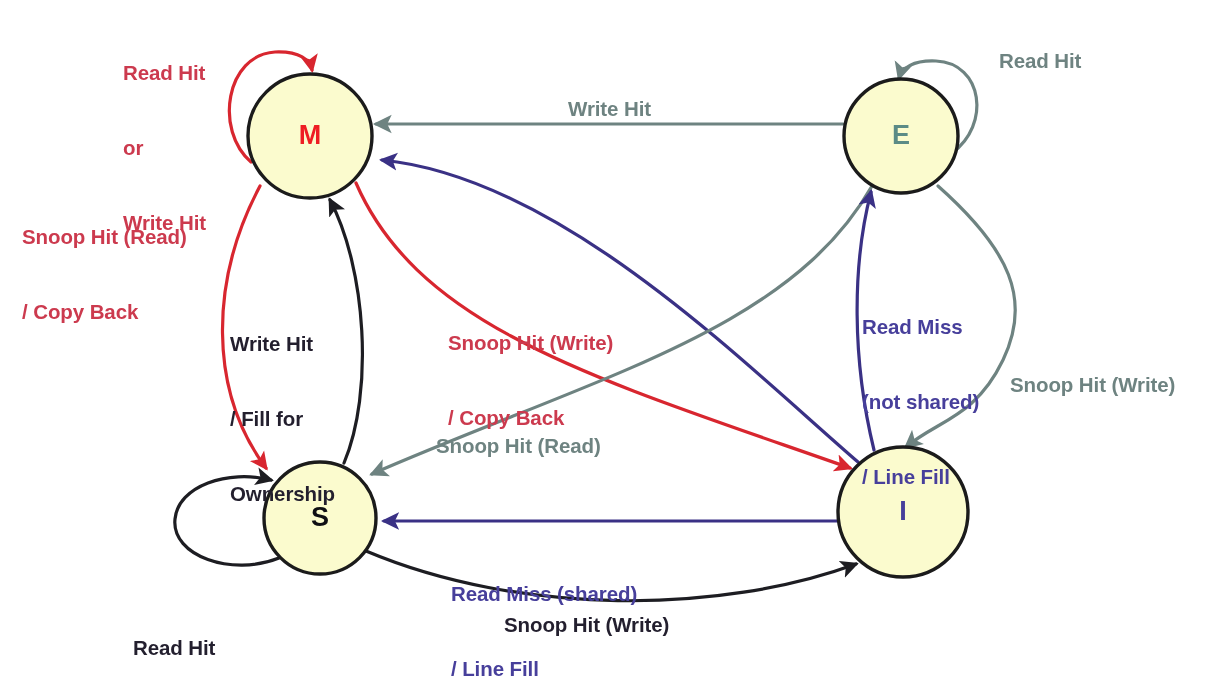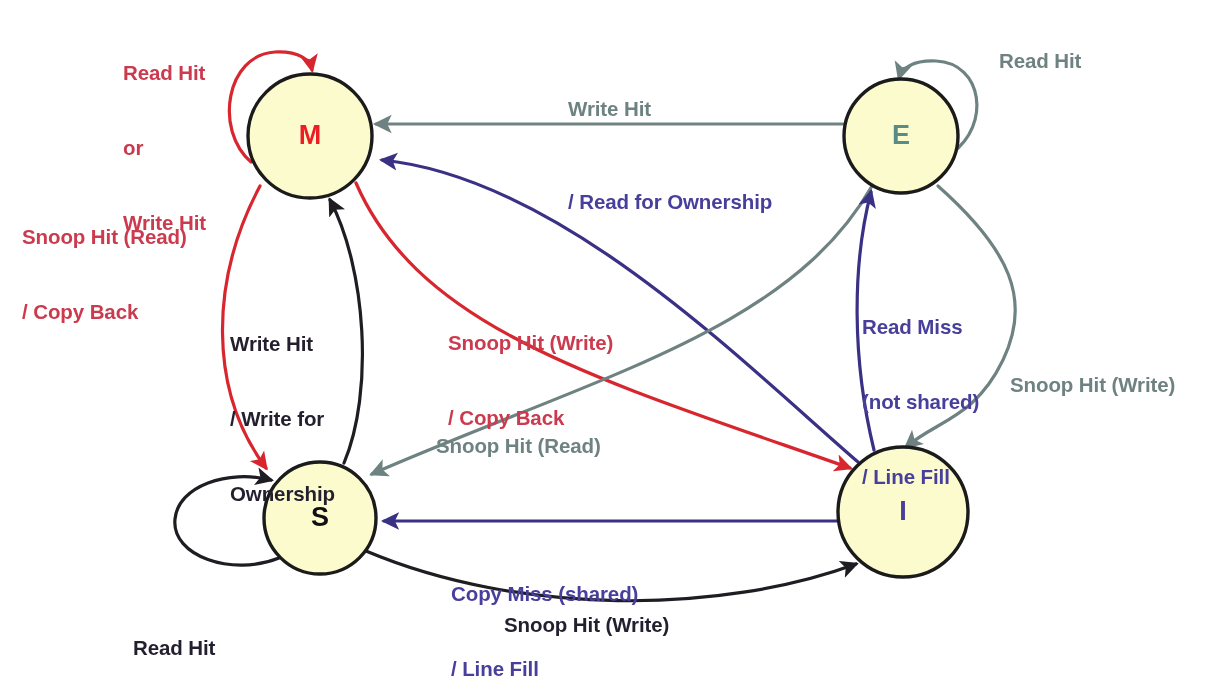--- a/index.html
+++ b/index.html
@@ -127,51 +127,50 @@
     <div>Read Hit</div>
     <div>or</div>
     <div>Write Hit</div>
   </div>
 
   <div class="edge-label lbl-green" style="left:999px; top:48px;">Read Hit</div>
 
   <div class="edge-label lbl-green" style="left:568px; top:96px;">Write Hit</div>
 
   <div class="edge-label lbl-blue" style="left:568px; top:139px;">
-    <div>/ Read for Ownership</div>
   </div>
 
   <div class="edge-label lbl-red" style="left:22px; top:174px;">
     <div>Snoop Hit (Read)</div>
     <div>/ Copy Back</div>
   </div>
 
   <div class="edge-label lbl-black" style="left:230px; top:281px;">
     <div>Write Hit</div>
-    <div>/ Write for</div>
+    <div>/ Fill for</div>
     <div>Ownership</div>
   </div>
 
   <div class="edge-label lbl-red" style="left:448px; top:280px;">
     <div>Snoop Hit (Write)</div>
     <div>/ Copy Back</div>
   </div>
 
   <div class="edge-label lbl-blue" style="left:862px; top:264px;">
     <div>Read Miss</div>
     <div>(not shared)</div>
     <div>/ Line Fill</div>
   </div>
 
   <div class="edge-label lbl-green" style="left:1010px; top:372px;">Snoop Hit (Write)</div>
 
   <div class="edge-label lbl-green" style="left:436px; top:433px;">Snoop Hit (Read)</div>
 
   <div class="edge-label lbl-blue" style="left:451px; top:531px;">
-    <div>Copy Miss (shared)</div>
+    <div>Read Miss (shared)</div>
     <div>/ Line Fill</div>
   </div>
 
   <div class="edge-label lbl-black" style="left:504px; top:612px;">Snoop Hit (Write)</div>
 
   <div class="edge-label lbl-black" style="left:133px; top:585px;">
     <div>Read Hit</div>
     
     
   </div>

